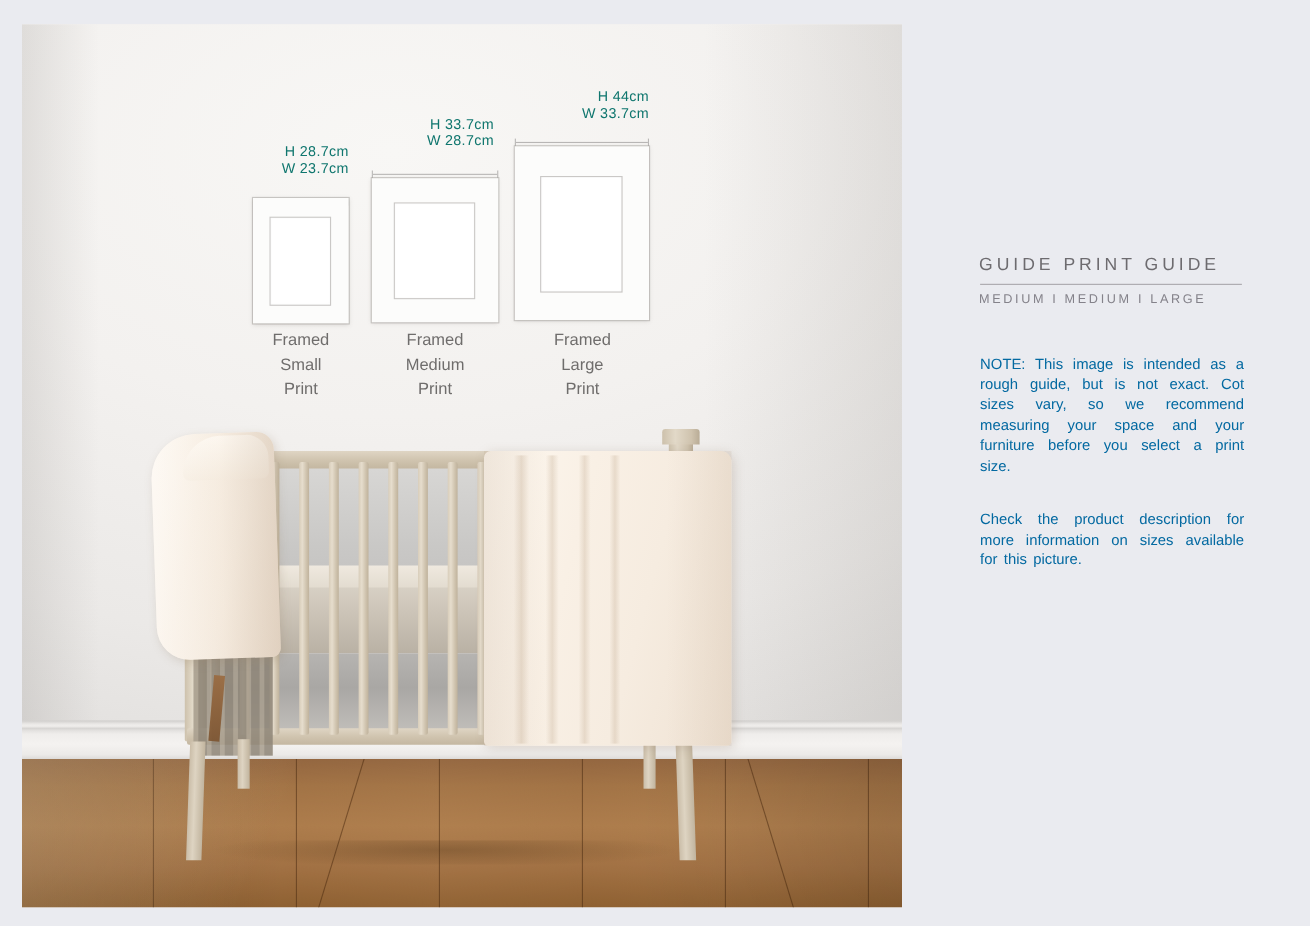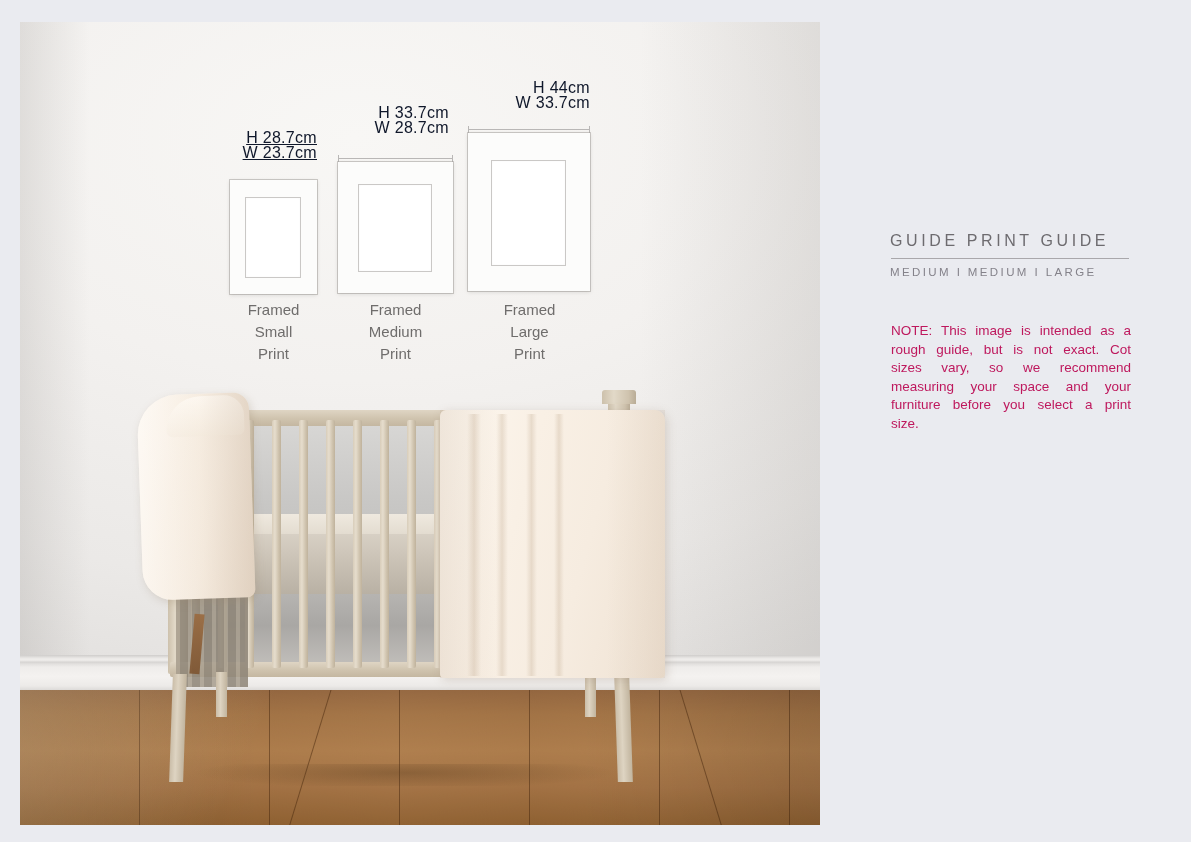--- a/index.html
+++ b/index.html
@@ -106,22 +106,22 @@
     content: "";
     position: absolute;
     left: 0; right: 0; top: 3px;
     height: 1px;
     background: #b9b7b6;
   }
 
   .dimlabel {
     position: absolute;
     font-family: "Liberation Sans", sans-serif;
-    font-size: 16px;
-    color: #0f172a;
+    font-size: 13px;
+    color: #0f766e;
     letter-spacing: .3px;
     line-height: 15px;
     white-space: nowrap;
     text-align: right;
   }
 
   .framecap {
     position: absolute;
     font-family: "Liberation Sans", sans-serif;
     font-size: 15px;
@@ -205,40 +205,40 @@
     letter-spacing: 2.4px;
     color: #84828a;
     white-space: nowrap;
   }
   .note {
     position: absolute;
     left: 1px;
     width: 240px;
     font-size: 13.5px;
     line-height: 18.6px;
-    color: #be185d;
+    color: #0369a1;
     text-align: justify;
     word-spacing: 2px;
   }
   #note-1 { top: 322px; }
   #note-2 { top: 463px; }
 </style>
 </head>
 <body>
 
 <div id="page">
 
   <div id="photo">
 
     <div class="wall"></div>
     <div class="wall-shadow-l"></div>
     <div class="wall-shadow-r"></div>
 
     <div class="measbar" style="left:210px; top:158px; width:87px;"></div>
-    <div class="dimlabel" style="left:167px; top:108px; width:130px;text-decoration:underline;">
+    <div class="dimlabel" style="left:167px; top:108px; width:130px;">
       <div>H  28.7cm</div>
       <div>W  23.7cm</div>
     </div>
     <div class="frame" style="left:210px; top:158px; width:87px; height:114px;">
       <div class="mat" style="left:16px; top:18px; right:17px; bottom:17px;"></div>
     </div>
     <div class="framecap" style="left:196px; top:277px; width:115px;">Framed
 Small
 Print</div>
 
@@ -353,15 +353,16 @@
 
     <div style="position:absolute; left:140px; top:742px; width:490px; height:22px;
                 background:radial-gradient(60% 100% at 50% 40%, rgba(70,45,20,.30), rgba(70,45,20,0) 72%);"></div>
   </div>
 
   <div id="panel">
     <div id="guide-title">GUIDE PRINT GUIDE</div>
     <div id="guide-rule"></div>
     <div id="guide-sub">MEDIUM  I  MEDIUM  I  LARGE</div>
     <div class="note" id="note-1">NOTE: This image is intended as a rough guide, but is not exact. Cot sizes vary, so we recommend measuring your space and your furniture before you select a print size.</div>
+    <div class="note" id="note-2">Check the product description for more information on sizes available for this picture.</div>
   </div>
 
 </div>
 
 </body></html>

